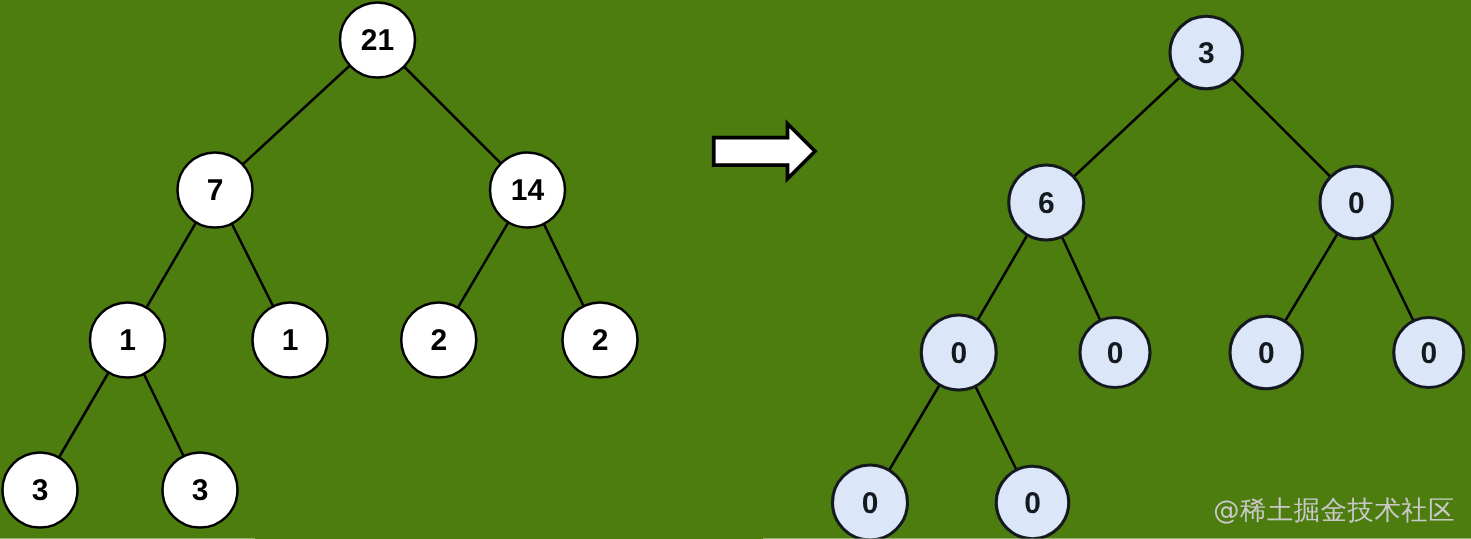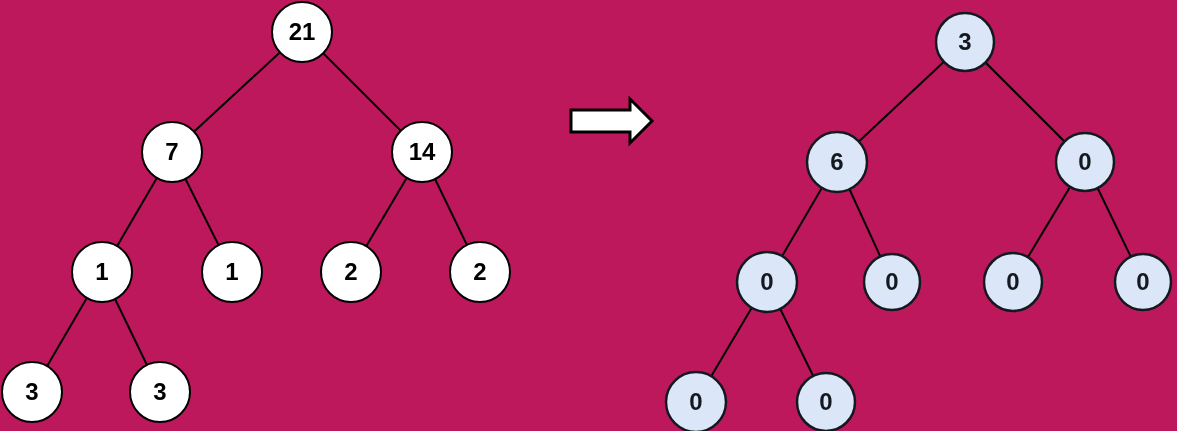--- a/index.html
+++ b/index.html
@@ -4,21 +4,21 @@
 <style>
   html, body {
     margin: 0;
     padding: 0;
     background: #ffffff;
   }
   .canvas {
     position: relative;
     width: 1177px;
     height: 431px;
-    background: #be185d;
+    background: #4d7c0f;
     overflow: hidden;
     font-family: "Liberation Sans", sans-serif;
   }
   svg.diagram {
     position: absolute;
     left: 0;
     top: 0;
   }
   .node-label {
     font-family: "Liberation Sans", "DejaVu Sans", sans-serif;
@@ -93,13 +93,14 @@
         <text x="1013" y="282" dy="0.35em" text-anchor="middle" fill="#14181f" class="node-label">0</text>
         <circle cx="1143" cy="282" r="28" fill="#dbe7f8" stroke="#14181f" stroke-width="2.5"></circle>
         <text x="1143" y="282" dy="0.35em" text-anchor="middle" fill="#14181f" class="node-label">0</text>
         <circle cx="696" cy="402" r="30" fill="#dbe7f8" stroke="#14181f" stroke-width="2.5"></circle>
         <text x="696" y="402" dy="0.35em" text-anchor="middle" fill="#14181f" class="node-label">0</text>
         <circle cx="826" cy="402" r="29" fill="#dbe7f8" stroke="#14181f" stroke-width="2.5"></circle>
         <text x="826" y="402" dy="0.35em" text-anchor="middle" fill="#14181f" class="node-label">0</text>
       </g>
       <polygon points="571,110 630,110 630,99 652,121 630,143 630,132 571,132" fill="#ffffff" stroke="#000000" stroke-width="3" stroke-linejoin="miter"></polygon>
     </svg>
+  <div class="watermark">@稀土掘金技术社区</div>
 </div>
 
 </body></html>

